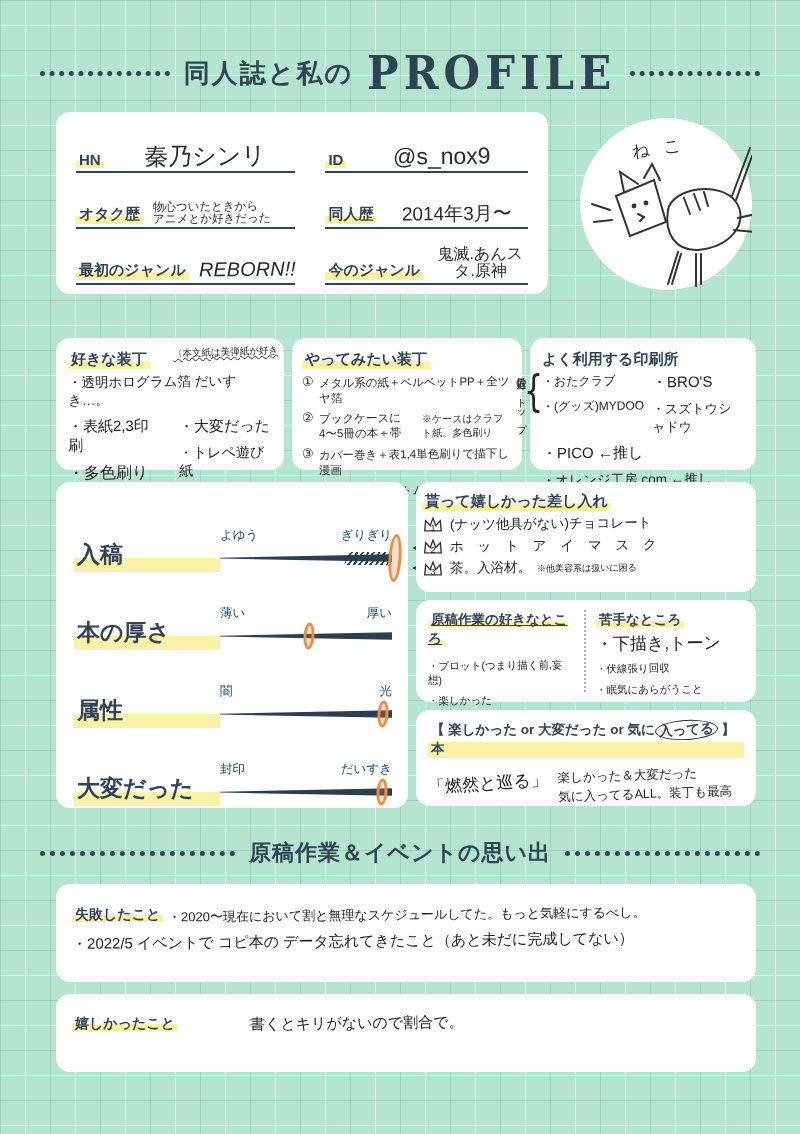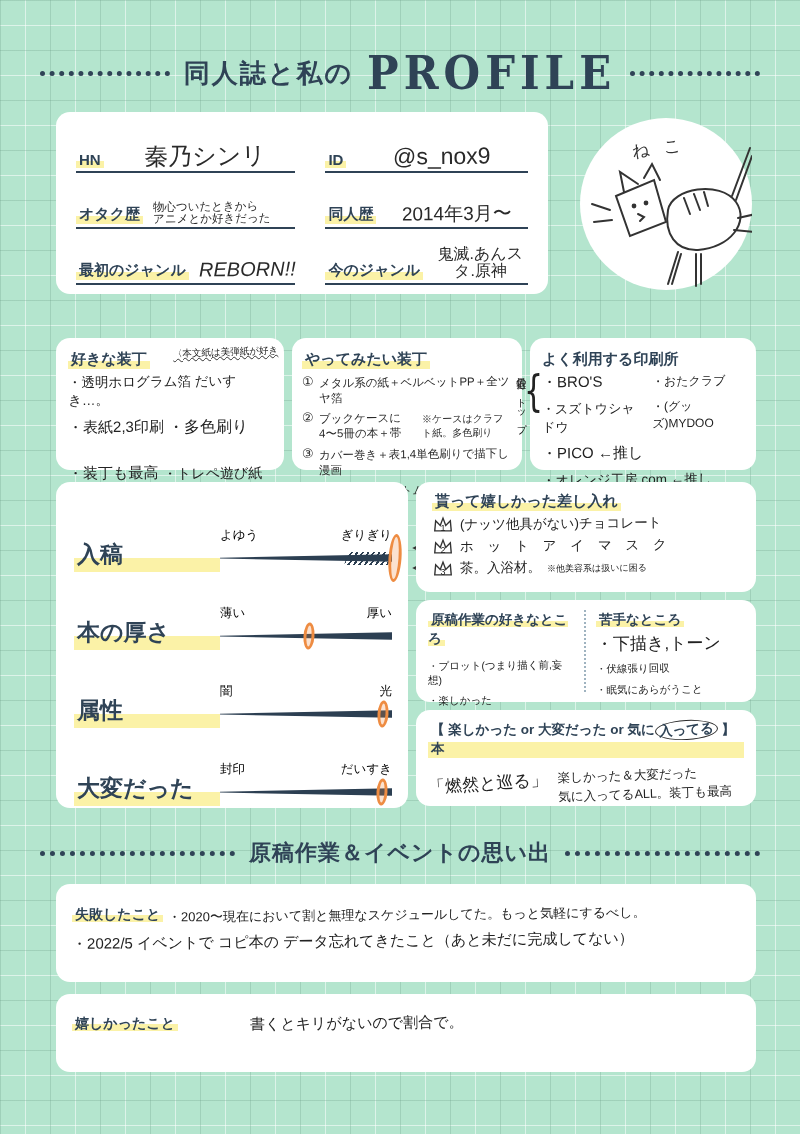--- a/index.html
+++ b/index.html
@@ -42,55 +42,55 @@
   #mascot { position:absolute; left:580px; top:118px; width:172px; height:172px; background:#fff; border-radius:50%; }
   #mascot .caption { position:absolute; top:18px; left:52px; font-size:17px; color:#333; letter-spacing:14px; transform:rotate(-8deg); }
 
   
   #fav-card  { left:56px;  top:338px; width:228px; height:132px; padding:12px 12px; }
   #want-card { left:292px; top:338px; width:230px; height:132px; padding:12px 10px; }
   #print-card{ left:530px; top:338px; width:226px; height:132px; padding:12px 12px; overflow:visible; }
   .card-title { font-weight:bold; font-size:15px; display:inline-block; }
   .bubble-note { position:absolute; top:8px; right:6px; font-size:9.5px; color:#222; text-decoration:underline wavy #333 1px; transform:rotate(-2deg); }
   .bubble-note::before { content:""; }
-  .fav-cols { display:flex; gap:18px;flex-direction:column; }
+  .fav-cols { display:flex; gap:18px; }
   .fav-cols > div { flex:1; }
   .want-item { font-size:11.5px; color:#222; margin:5px 0; display:flex; gap:5px; align-items:baseline; }
   .want-num { font-size:13px; }
   .want-note { font-size:10px; }
   .print-cols { display:grid; grid-template-columns:1.15fr 1fr; column-gap:4px; }
   .print-note { position:absolute; left:-16px; top:32px; width:14px; font-size:10px; color:#222; writing-mode:vertical-rl; letter-spacing:1px; }
   .print-brace { position:absolute; left:-6px; top:36px; font-size:30px; color:#222; transform:scaleY(1.4); font-family:"DejaVu Sans", sans-serif; }
 
   
   #slider-card { left:56px; top:482px; width:352px; height:326px; padding:20px 16px 10px 18px; overflow:visible; }
   .slider-row { position:relative; display:flex; align-items:flex-end; height:70px; margin-bottom:8px; }
   .slider-label { width:146px; font-size:23px; font-weight:bold; padding-bottom:2px; white-space:nowrap; }
   .slider-area { flex:1; position:relative; padding-bottom:10px; }
-  .ends { display:flex; justify-content:space-between; font-size:12.5px; color:#000000; margin-bottom:10px; }
+  .ends { display:flex; justify-content:space-between; font-size:12.5px; color:#0c4a6e; margin-bottom:10px; }
   .track { position:relative; height:8px; }
   .wedge { position:absolute; left:0; right:0; top:0; bottom:0; background:#2c3f52; clip-path:polygon(0 46%, 100% 2%, 100% 98%, 0 56%); }
   .hatch { position:absolute; right:2px; bottom:-3px; width:44px; height:13px;
            background:repeating-linear-gradient(115deg, transparent 0 3px, #2c3f52 3px 5px); transform:skewX(-15deg); }
   .marker { position:absolute; top:45%; width:11px; height:27px; border:3px solid #ee8c42; border-radius:50%; transform:translate(-50%,-50%) rotate(4deg); background:rgba(238,140,66,0.25); }
   .marker.tall { height:48px; width:13px; }
   .emph-marks { position:absolute; left:calc(100% + 18px); top:-12px; }
 
   
-  #gift-card { left:416px; top:482px; width:340px; height:110px; padding:10px 16px; }
+  #gift-card { left:416px; top:482px; width:340px; height:110px; padding:10px 6px; }
   .gift-item { display:flex; align-items:center; gap:6px; margin:4px 0; }
   .crown { position:relative; width:22px; height:17px; flex:none; }
   .crown .rank { position:absolute; left:0; right:0; bottom:0; text-align:center; font-size:9px; color:#222; }
   .gift-text { font-size:13.5px; color:#222; }
   .gift-note { font-size:9px; color:#222; }
 
   
   #work-card { left:416px; top:600px; width:340px; height:102px; padding:10px 12px; display:flex; }
   .work-col { flex:1; }
-  .work-col.left { border-right:2px dotted #9fb3c0; padding-right:8px; }
+  .work-col.left { border-right:2px dotted #9fb3c0; padding-right:8px;text-decoration:underline; }
   .work-col.right { padding-left:10px; }
   .work-title { font-weight:bold; font-size:13.5px; }
   .work-item { font-size:10.5px; color:#222; margin:3px 0; }
   .work-big { font-size:17px; color:#222; margin:3px 0; }
 
   
   #book-card { left:416px; top:710px; width:340px; height:96px; padding:10px 12px; }
   .book-title-line { font-weight:bold; font-size:13.5px; }
   .circled { border:1.6px solid #2a2a2a; border-radius:50%; padding:0 3px; display:inline-block; transform:rotate(-3deg); }
   .book-body { display:flex; gap:10px; margin-top:8px; align-items:flex-start; }
@@ -181,21 +181,21 @@
 <div class="card" id="fav-card">
   <span class="card-title hl">好きな装丁</span>
   <span class="bubble-note hand">〈本文紙は美弾紙が好き</span>
   <div class="bullet-line hand">・透明ホログラム箔 だいすき…。</div>
   <div class="fav-cols">
     <div>
       <div class="bullet-line hand" style="font-size:15px">・表紙2,3印刷</div>
       <div class="bullet-line hand" style="font-size:16px">・多色刷り</div>
     </div>
     <div>
-      <div class="bullet-line hand" style="font-size:15px">・装丁も最高</div>
+      <div class="bullet-line hand" style="font-size:15px">・大変だった</div>
       <div class="bullet-line hand" style="font-size:14px">・トレペ遊び紙</div>
     </div>
   </div>
 </div>
 
 <div class="card" id="want-card">
   <span class="card-title hl">やってみたい装丁</span>
   <div class="want-item">
     <span class="want-num hand">①</span>
     <span class="hand">メタル系の紙＋ベルベットPP＋全ツヤ箔</span>
@@ -214,26 +214,26 @@
     <span class="hand">ブックケース＋トムソン加工。窓のように。</span>
   </div>
 </div>
 
 <div class="card" id="print-card">
   <span class="print-note hand">最近の2トップ</span>
   <span class="print-brace">{</span>
   <span class="card-title">よく利用する印刷所</span>
   <div class="print-cols">
     <div>
+      <div class="bullet-line hand" style="font-size:12px">・おたクラブ</div>
+      <div class="bullet-line hand" style="font-size:12px">・(グッズ)MYDOO</div>
+    </div>
+    <div>
       <div class="bullet-line hand" style="font-size:15px">・BRO'S</div>
       <div class="bullet-line hand" style="font-size:13px">・スズトウシャドウ</div>
-    </div>
-    <div>
-      <div class="bullet-line hand" style="font-size:12px">・おたクラブ</div>
-      <div class="bullet-line hand" style="font-size:12px">・(グッズ)MYDOO</div>
     </div>
   </div>
   <div class="bullet-line hand" style="font-size:15px">・PICO ←推し</div>
   <div class="bullet-line hand" style="font-size:13.5px">・オレンジ工房.com ←推し</div>
 </div>
 
 <div class="card" id="slider-card">
 
   <div class="slider-row">
     <span class="slider-label hl">入稿</span>

